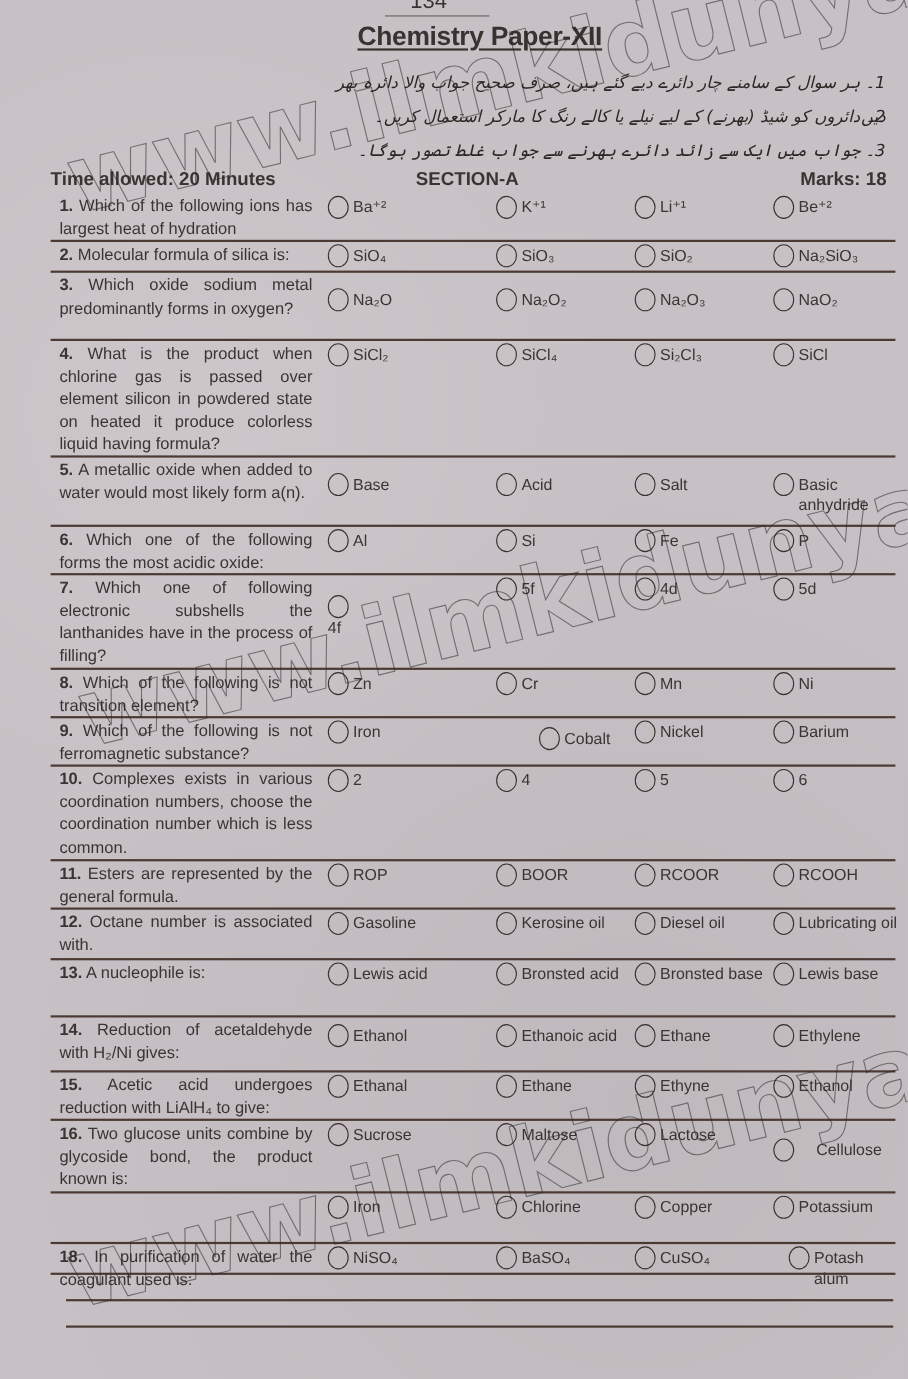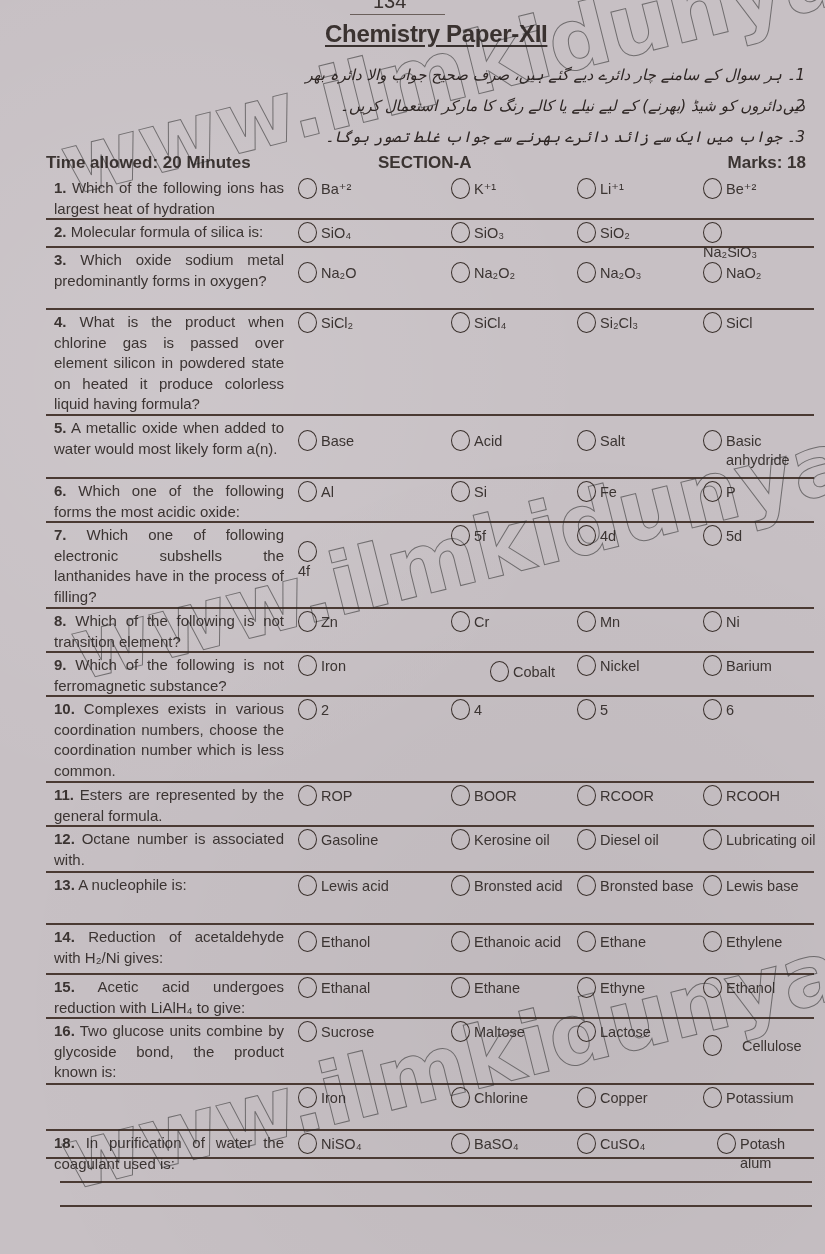--- a/index.html
+++ b/index.html
@@ -112,21 +112,21 @@
         <span class="label">SiO₄</span>
       </label>
       <label class="opt o2" style="top: 4px;">
         <span class="circle"></span>
         <span class="label">SiO₃</span>
       </label>
       <label class="opt o3" style="top: 4px;">
         <span class="circle"></span>
         <span class="label">SiO₂</span>
       </label>
-      <label class="opt o4" style="top: 4px; flex-direction: column;">
+      <label class="opt o4" style="top: 4px;">
         <span class="circle"></span>
         <span class="label">Na₂SiO₃</span>
       </label>
     </div>
     <div class="q-row" style="height: 62px;">
       <div class="q-text"><span class="q-num">3.</span> <span>Which oxide sodium metal predominantly forms in oxygen?</span></div>
       <label class="opt o1" style="top: 16px;">
         <span class="circle"></span>
         <span class="label">Na₂O</span>
       </label>

